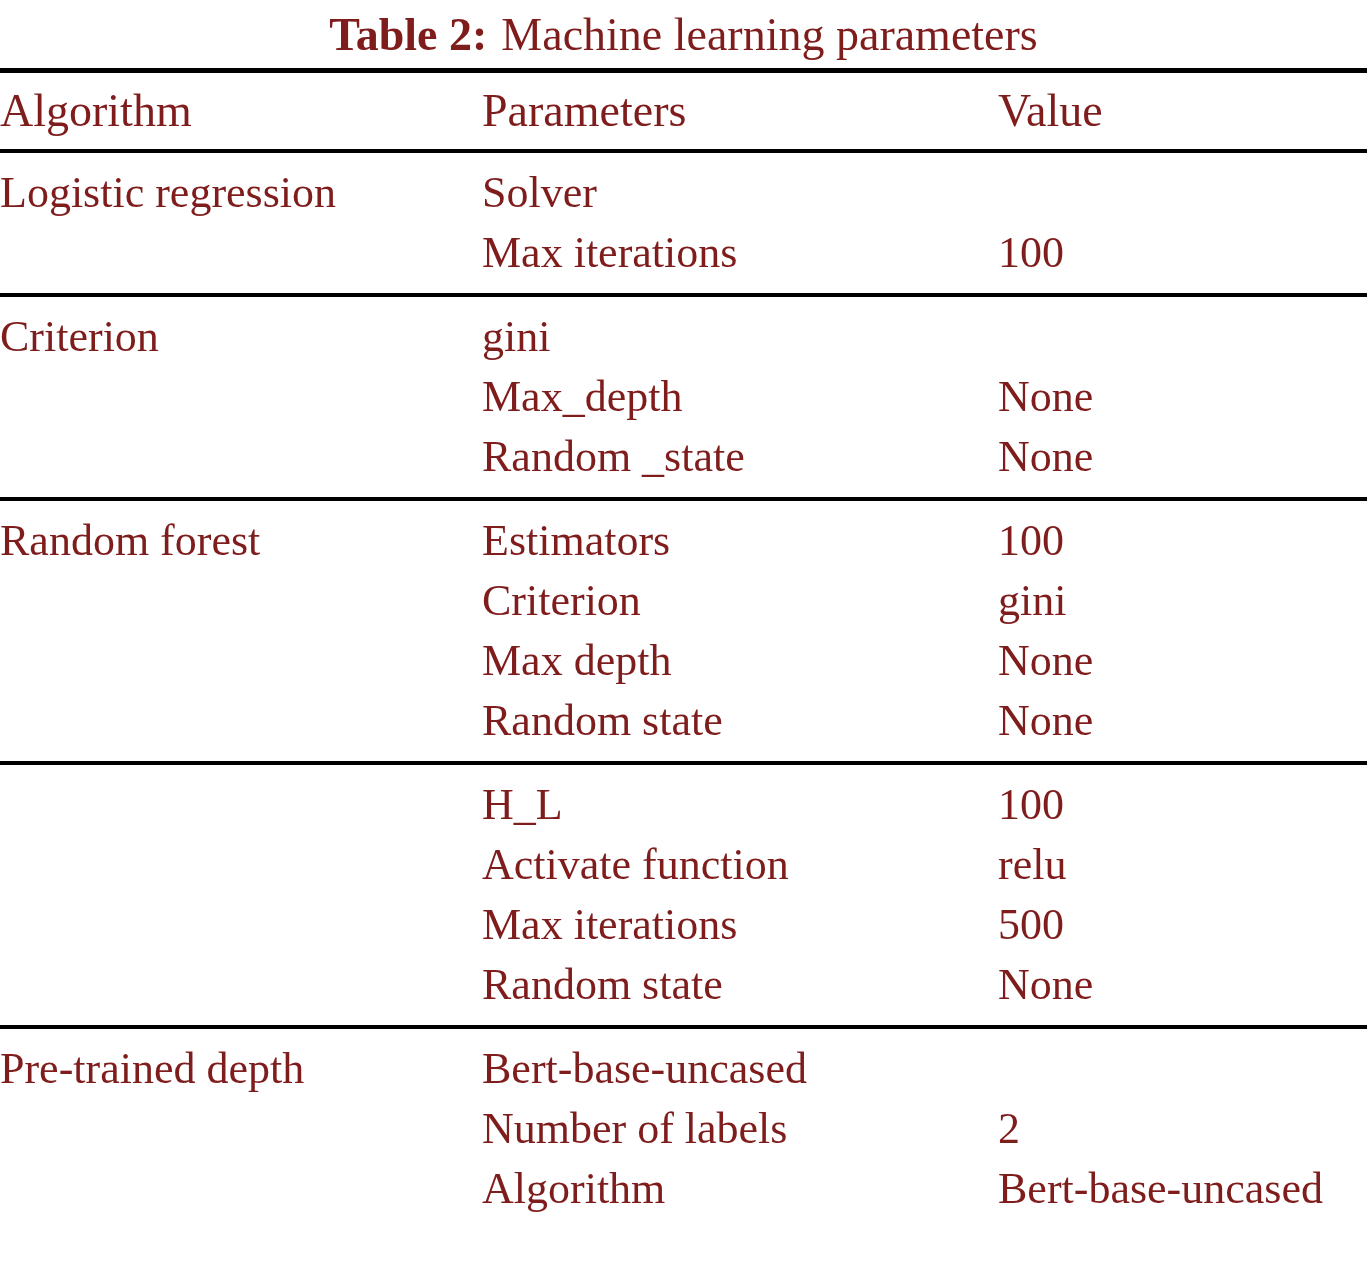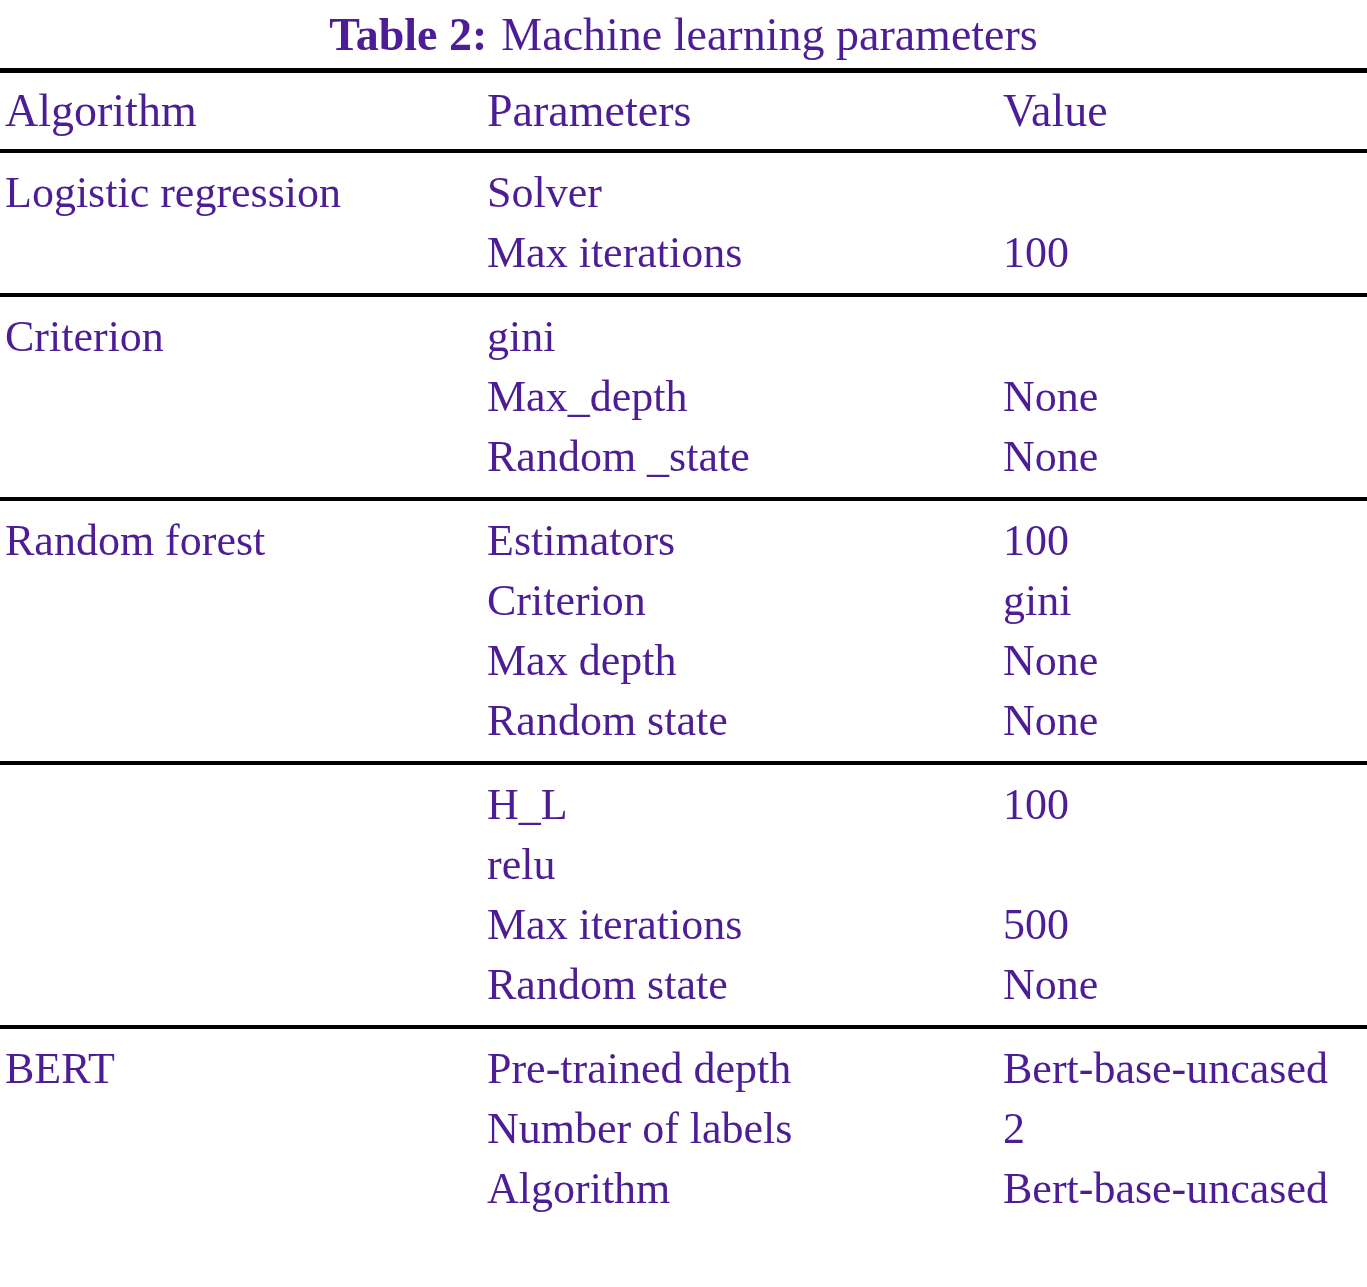--- a/index.html
+++ b/index.html
@@ -5,21 +5,21 @@
   html, body {
     margin: 0;
     padding: 0;
     background: #ffffff;
   }
   .page {
     position: relative;
     width: 1367px;
     height: 1287px;
     background: #ffffff;
-    color: #4c1d95;
+    color: #7f1d1d;
     font-family: "Liberation Serif", "DejaVu Serif", serif;
     overflow: hidden;
     box-sizing: border-box;
   }
   .caption {
     text-align: center;
     font-size: 46px;
     line-height: 62px;
     padding-top: 4px;
     height: 64px;
@@ -31,21 +31,20 @@
   }
   .rule {
     width: 100%;
     background: #000000;
     height: 4px;
   }
   .rule.thick { height: 5px; }
   .grid-row {
     display: grid;
     grid-template-columns: 482px 516px 1fr;
-    padding-left: 5px;
     box-sizing: border-box;
     font-size: 44px;
     line-height: 60px;
     white-space: nowrap;
   }
   .header-row {
     align-items: center;
     height: 76px;
     font-size: 46px;
   }
@@ -128,37 +127,37 @@
       </div>
       <div class="rule"></div>
       <div class="group">
         <div class="grid-row">
     <div class="cell"></div>
     <div class="cell">H_L</div>
     <div class="cell">100</div>
   </div>
         <div class="grid-row">
     <div class="cell"></div>
+    <div class="cell">Activate function</div>
     <div class="cell">relu</div>
   </div>
         <div class="grid-row">
     <div class="cell"></div>
     <div class="cell">Max iterations</div>
     <div class="cell">500</div>
   </div>
         <div class="grid-row">
     <div class="cell"></div>
     <div class="cell">Random state</div>
     <div class="cell">None</div>
   </div>
       </div>
       <div class="rule"></div>
       <div class="group">
         <div class="grid-row">
-    <div class="cell">BERT</div>
     <div class="cell">Pre-trained depth</div>
     <div class="cell">Bert-base-uncased</div>
   </div>
         <div class="grid-row">
     <div class="cell"></div>
     <div class="cell">Number of labels</div>
     <div class="cell">2</div>
   </div>
         <div class="grid-row">
     <div class="cell"></div>

